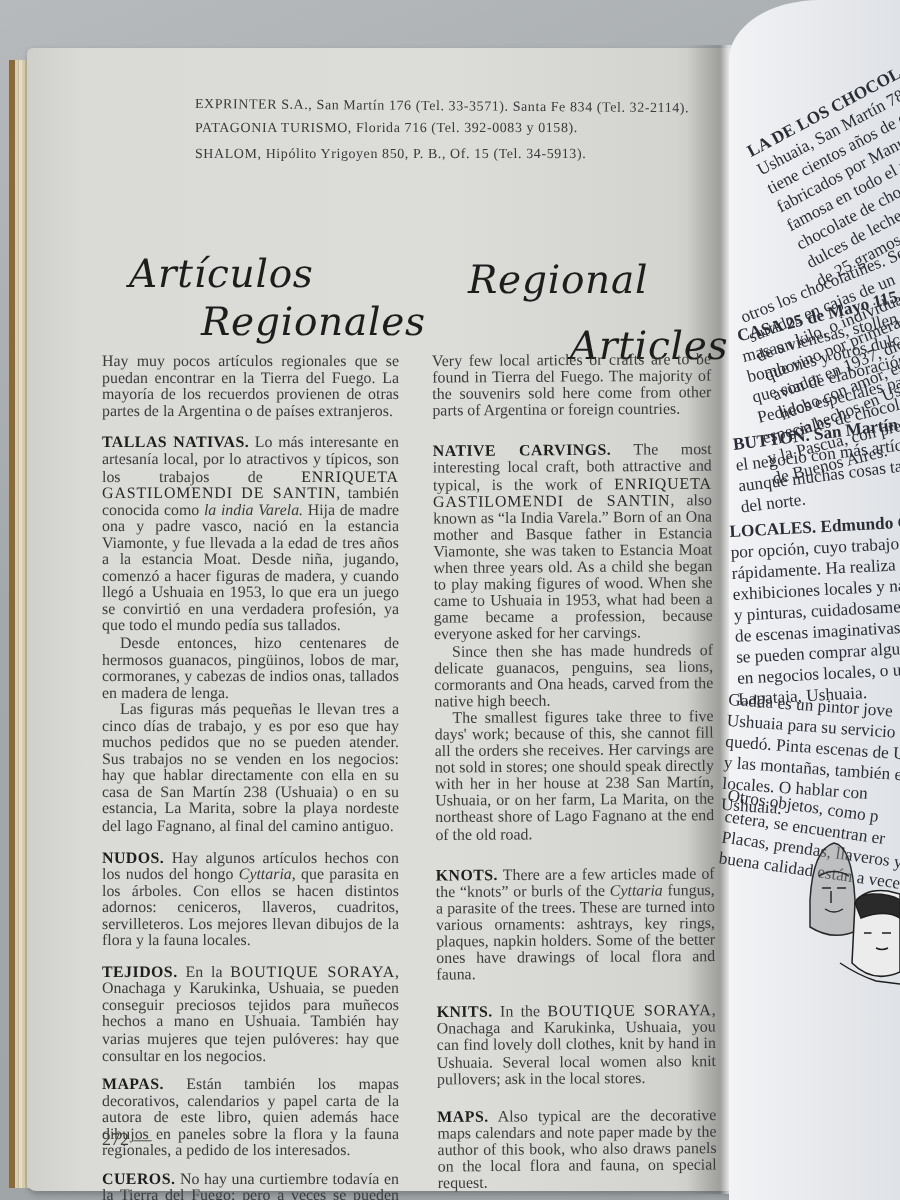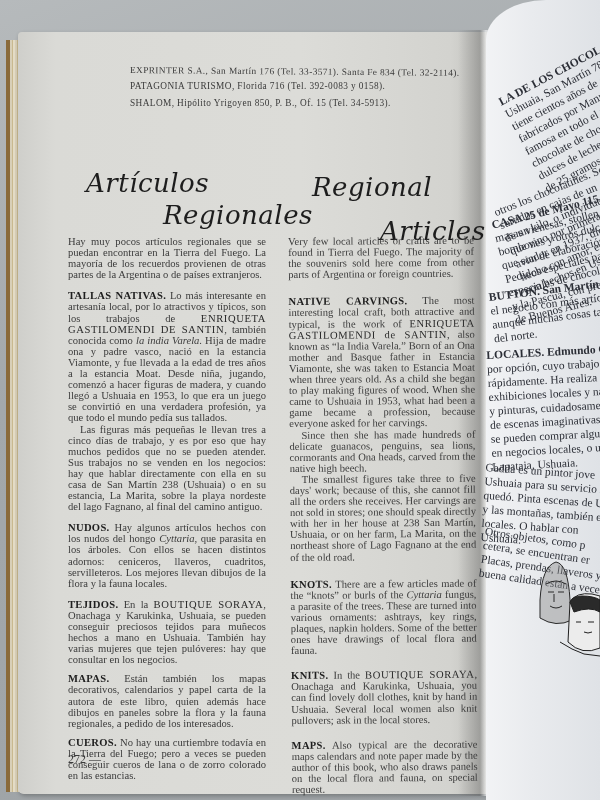--- a/index.html
+++ b/index.html
@@ -80,30 +80,31 @@
 <div class="left-page"></div>
 <div class="gutter"></div>
 
 <div class="agencies">
   <div class="agency" style="transform:rotate(0.5deg);transform-origin:left">EXPRINTER S.A., San Martín 176 (Tel. 33-3571). Santa Fe 834 (Tel. 32-2114).</div>
   <div class="agency">PATAGONIA TURISMO, Florida 716 (Tel. 392-0083 y 0158).</div>
   <div class="agency">SHALOM, Hipólito Yrigoyen 850, P. B., Of. 15 (Tel. 34-5913).</div>
 </div>
 
 <div class="script-title" style="left:86px;top:168px;">Artículos</div>
-<div class="script-title" style="left:134px;top:200px;margin-left:29px;">Regionales</div>
+<div class="script-title" style="left:134px;top:200px;">Regionales</div>
 <div class="script-title" style="left:280px;top:172px;margin-left:32px;">Regional</div>
 <div class="script-title" style="left:380px;top:216px;">Articles</div>
 
 <div class="col col-es">
   <p>Hay muy pocos artículos regionales que se puedan encontrar en la Tierra del Fuego. La mayoría de los recuerdos provienen de otras partes de la Argentina o de países extranjeros.</p>
 
   <p class="tight-first">
     <span class="hd">TALLAS NATIVAS.</span><span> Lo más interesante en artesanía local, por lo atractivos y típicos, son los trabajos de </span><span class="nm">ENRIQUETA GASTILOMENDI DE SANTIN</span><span>, también conocida como </span><em>la india Varela.</em><span> Hija de madre ona y padre vasco, nació en la estancia Viamonte, y fue llevada a la edad de tres años a la estancia Moat. Desde niña, jugando, comenzó a hacer figuras de madera, y cuando llegó a Ushuaia en 1953, lo que era un juego se convirtió en una verdadera profesión, ya que todo el mundo pedía sus tallados.</span>
   </p>
+  <p class="tight">Desde entonces, hizo centenares de hermosos guanacos, pingüinos, lobos de mar, cormoranes, y cabezas de indios onas, tallados en madera de lenga.</p>
   <p class="tight" style="margin-bottom:10px">Las figuras más pequeñas le llevan tres a cinco días de trabajo, y es por eso que hay muchos pedidos que no se pueden atender. Sus trabajos no se venden en los negocios: hay que hablar directamente con ella en su casa de San Martín 238 (Ushuaia) o en su estancia, La Marita, sobre la playa nordeste del lago Fagnano, al final del camino antiguo.</p>
 
   <p>
     <span class="hd">NUDOS.</span><span> Hay algunos artículos hechos con los nudos del hongo </span><em>Cyttaria</em><span>, que parasita en los árboles. Con ellos se hacen distintos adornos: ceniceros, llaveros, cuadritos, servilleteros. Los mejores llevan dibujos de la flora y la fauna locales.</span>
   </p>
 
   <p style="margin-bottom:8px">
     <span class="hd">TEJIDOS.</span><span> En la </span><span class="nm">BOUTIQUE SORAYA</span><span>, Onachaga y Karukinka, Ushuaia, se pueden conseguir preciosos tejidos para muñecos hechos a mano en Ushuaia. También hay varias mujeres que tejen pulóveres: hay que consultar en los negocios.</span>
   </p>
 

